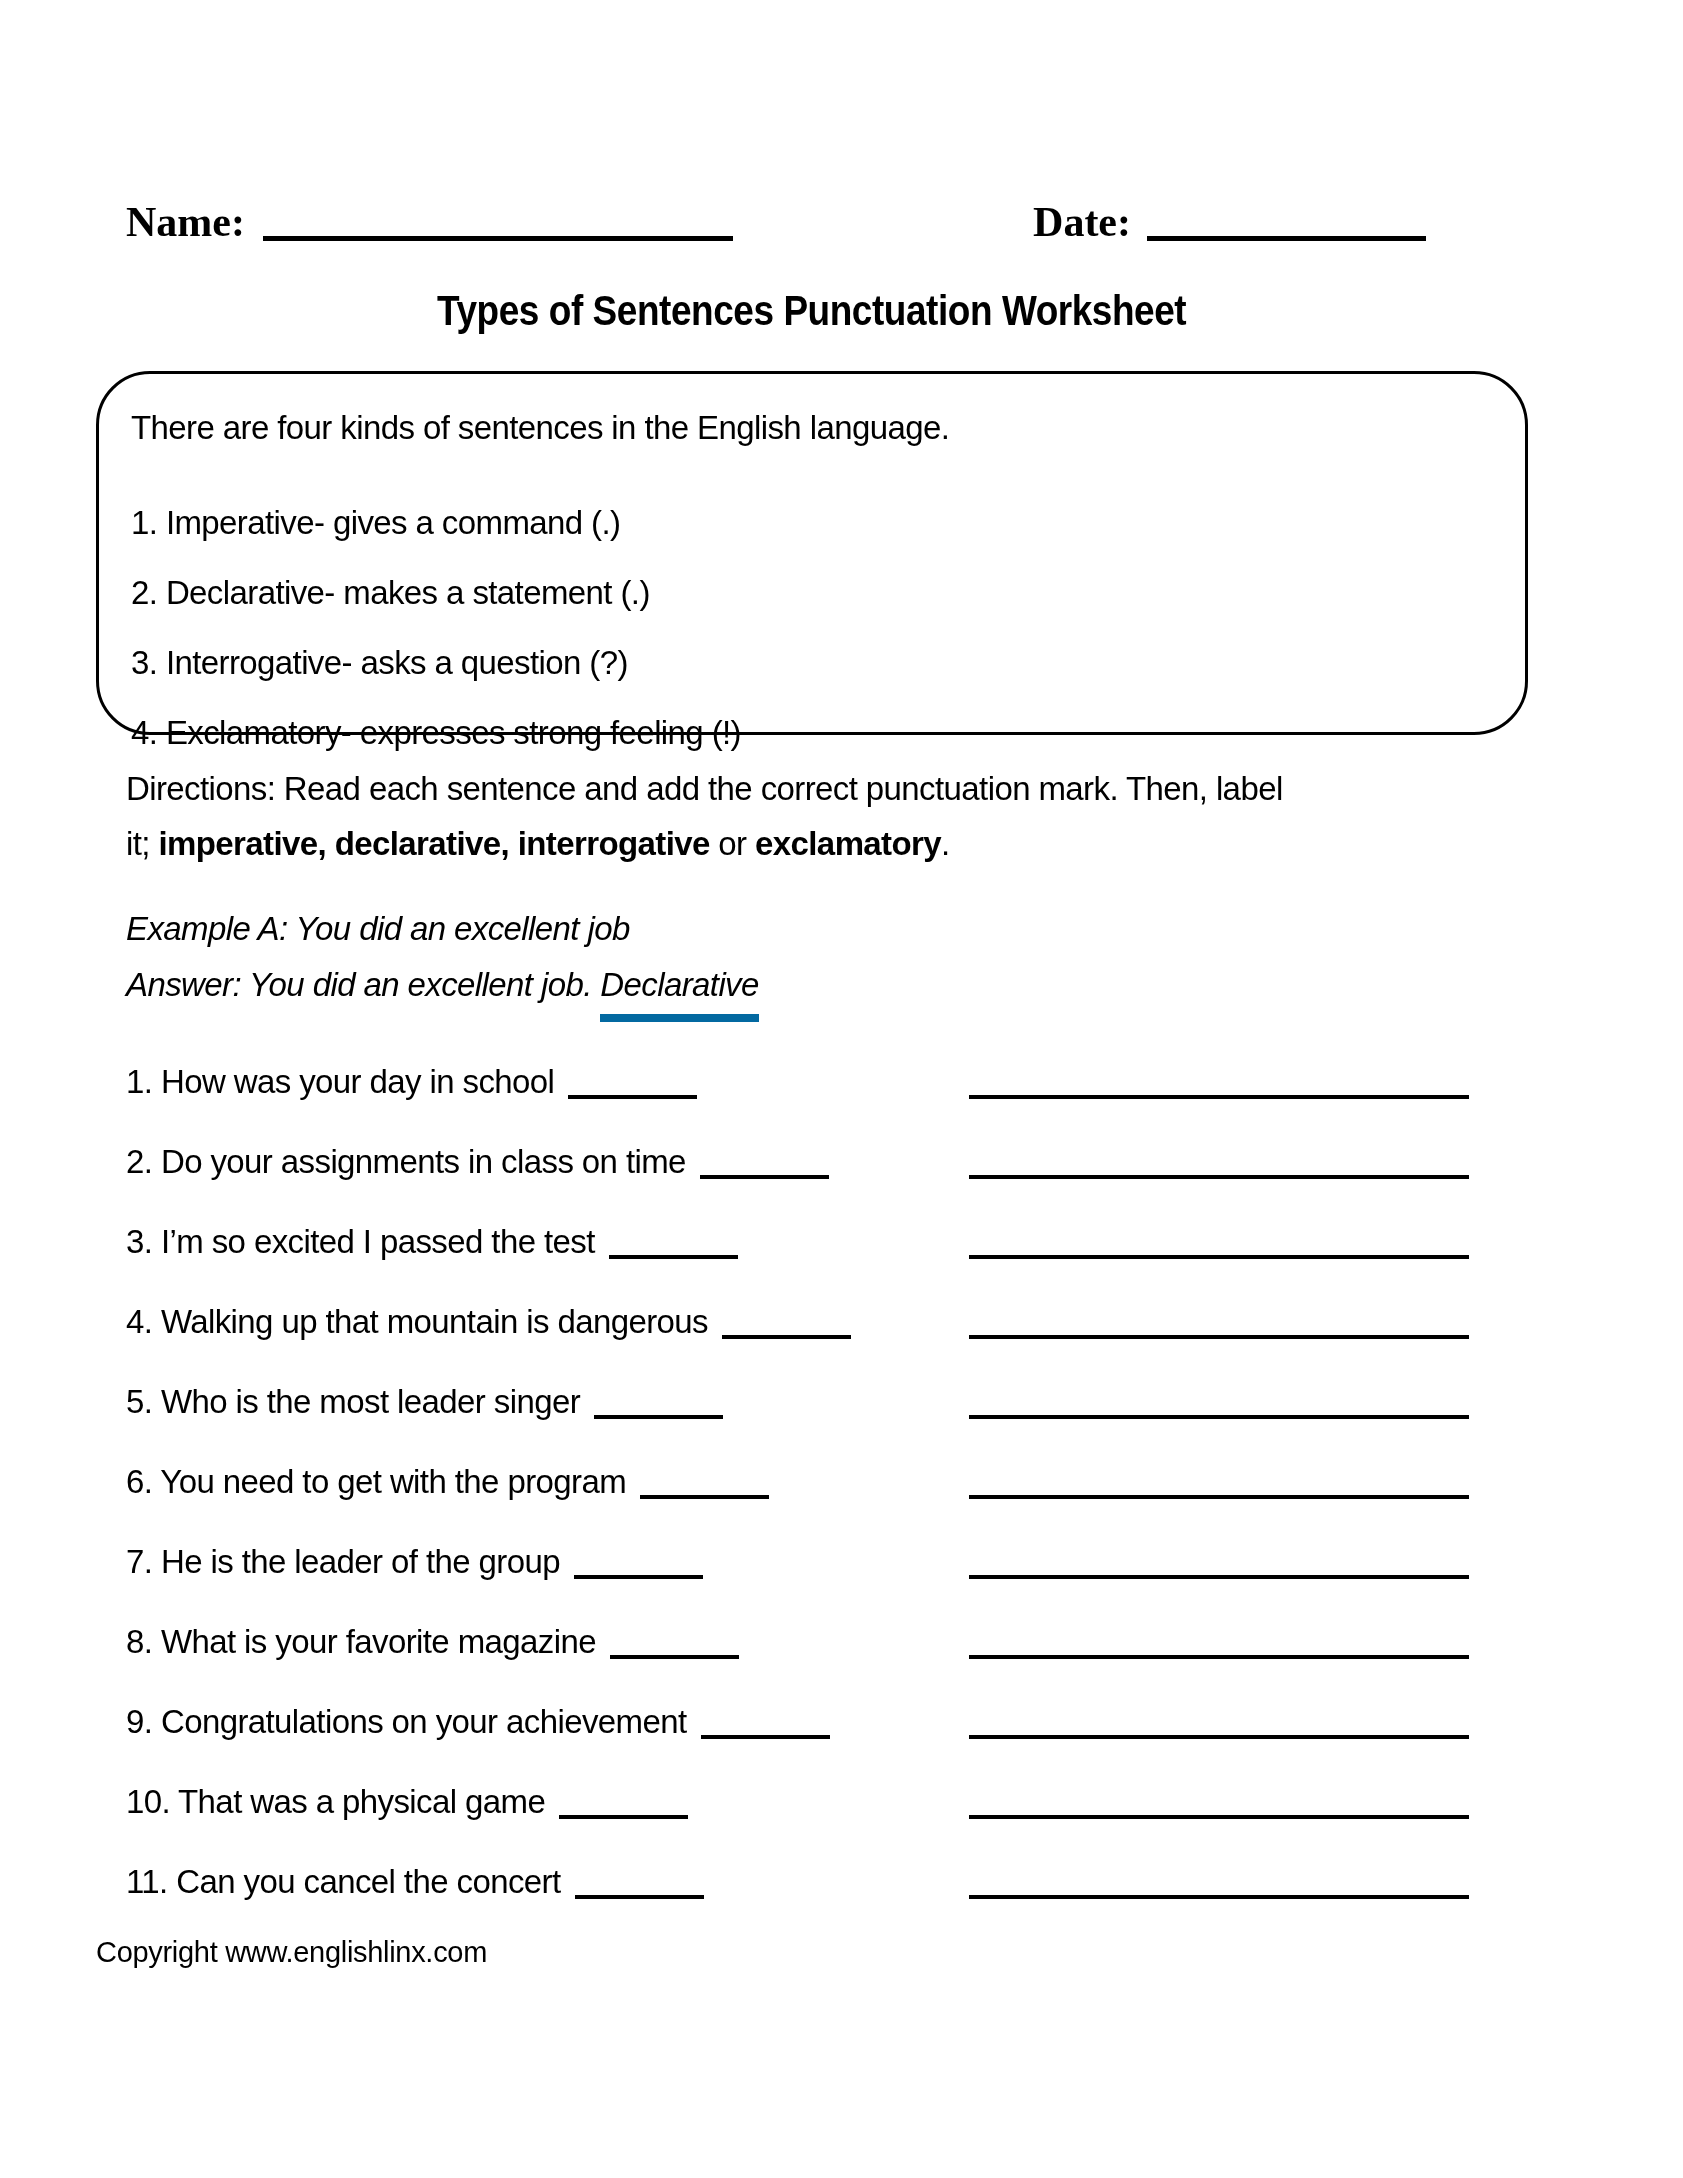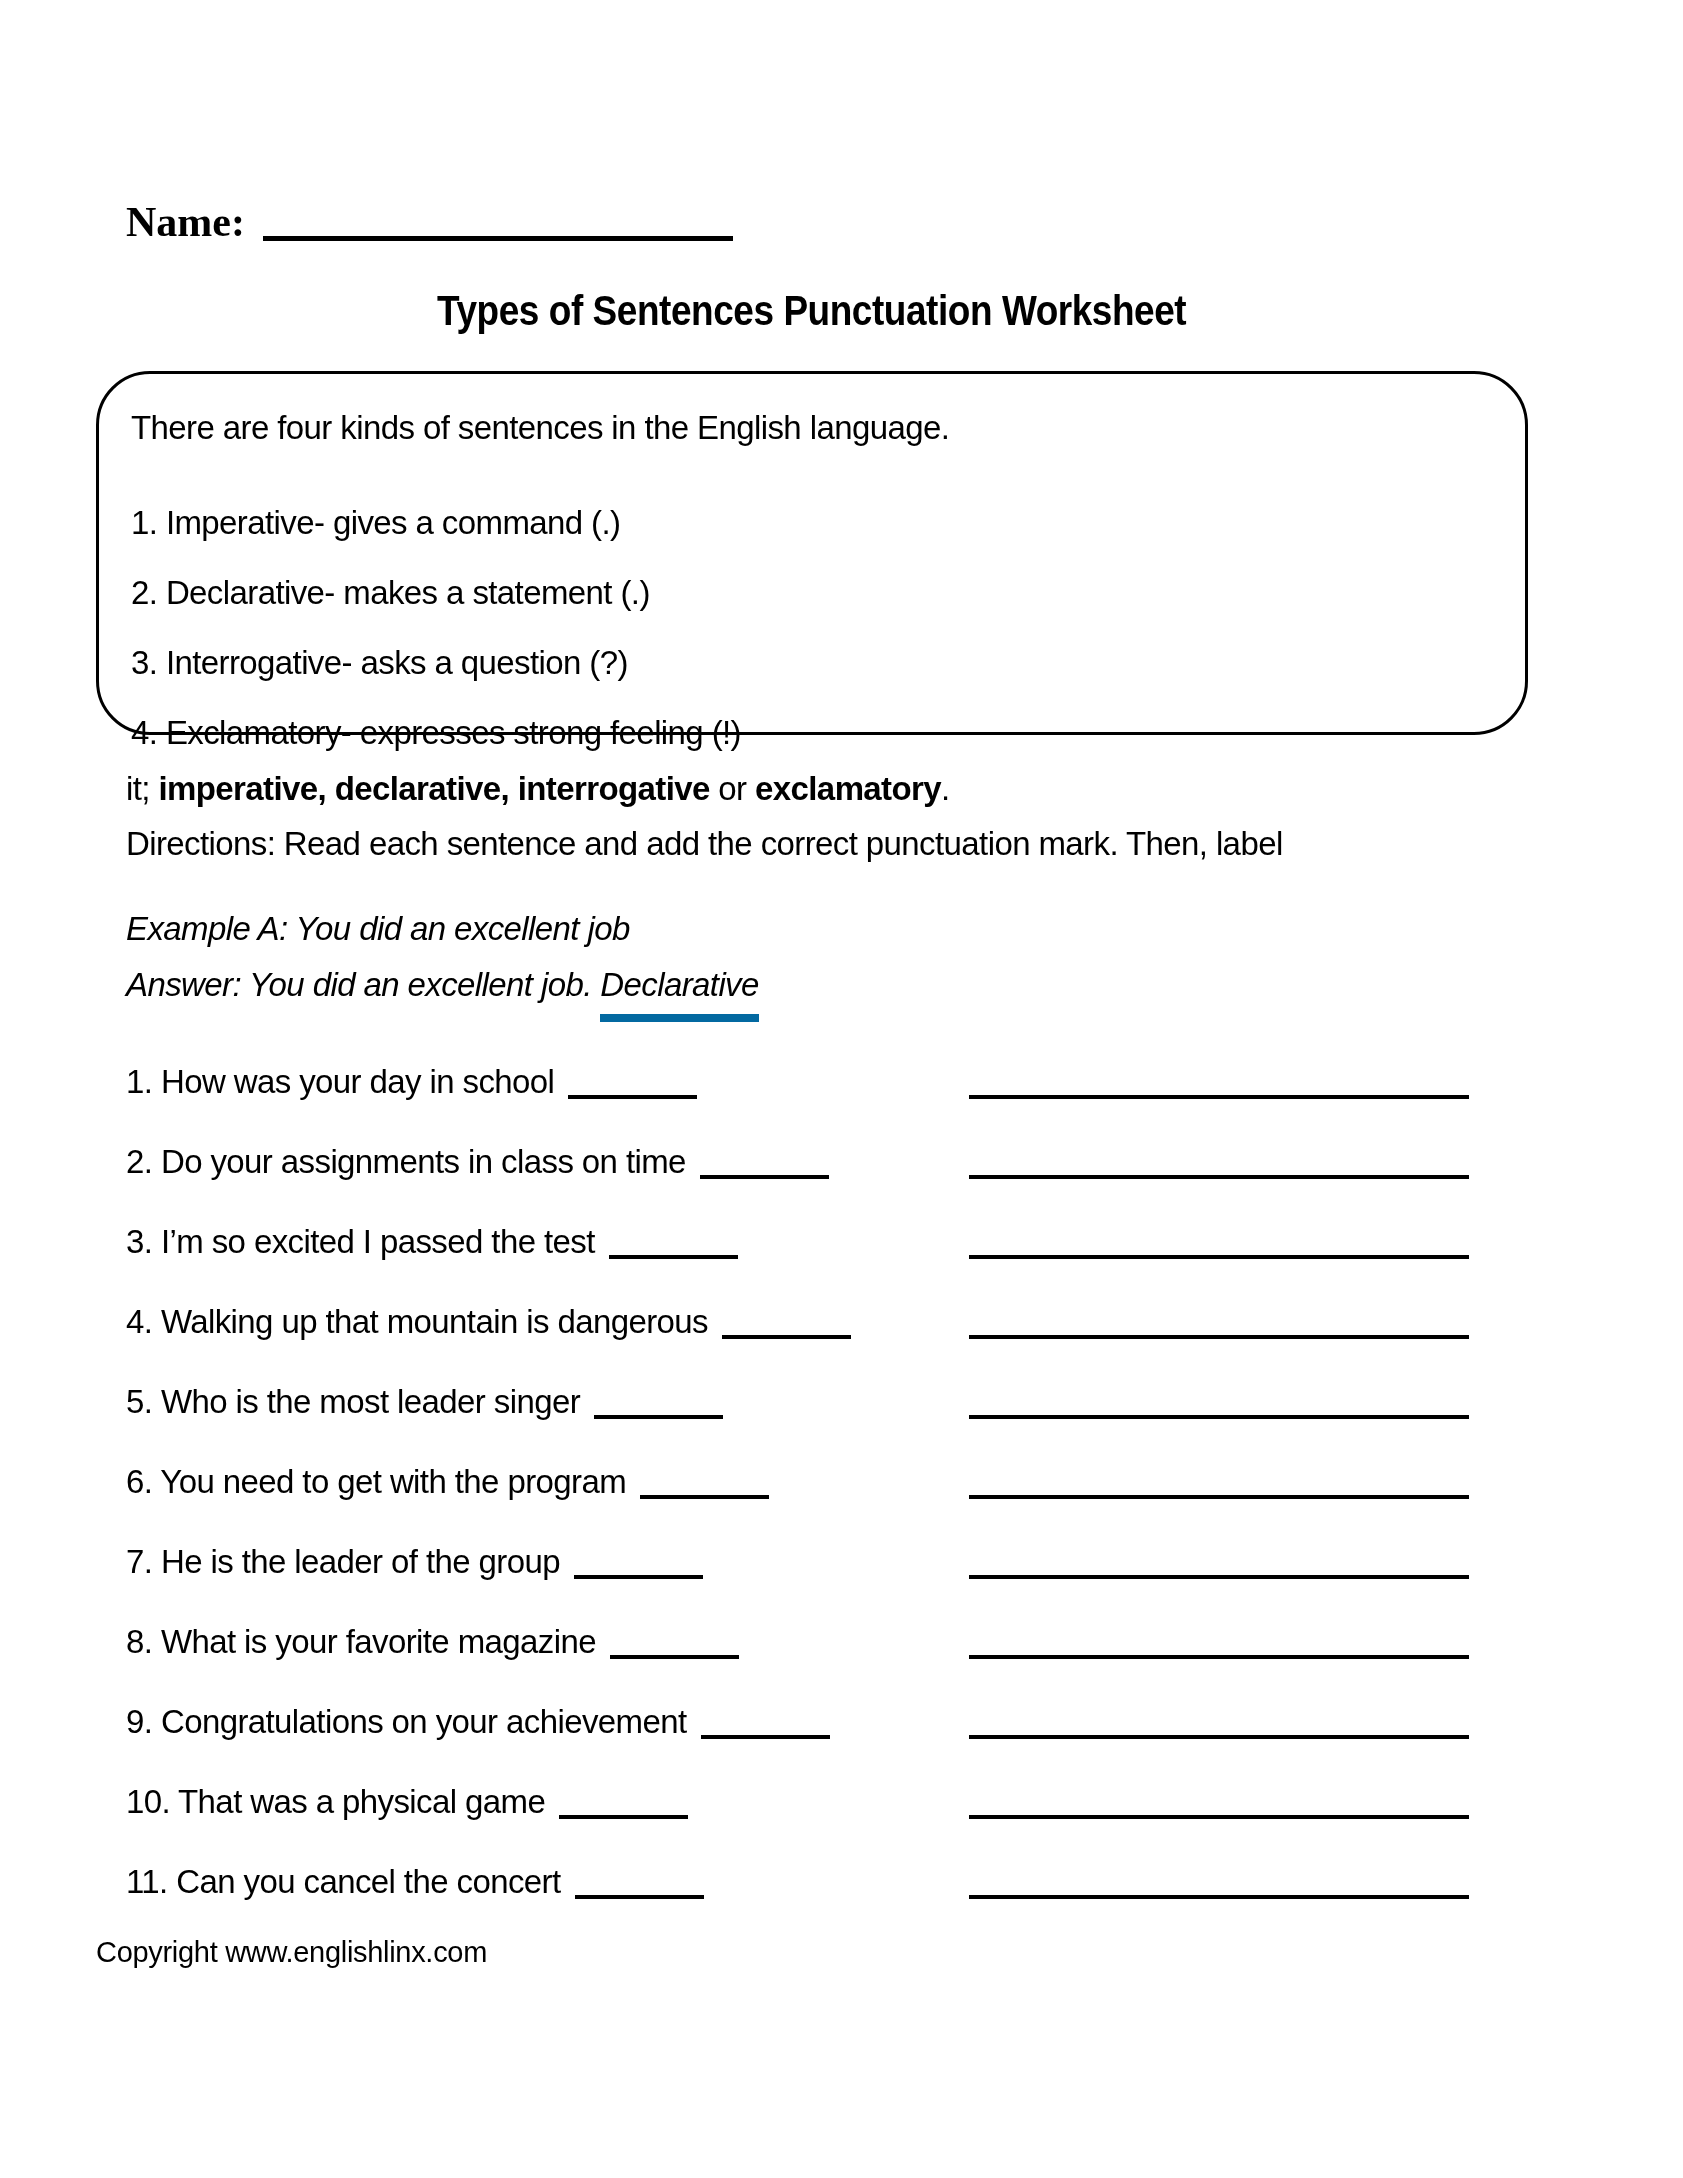--- a/index.html
+++ b/index.html
@@ -124,39 +124,43 @@
   }
 </style>
 </head>
 <body>
 
 <div class="page">
 
   <div class="header-row">
     <span class="label">Name:</span>
     <span class="hblank name-blank"></span>
+    <span class="date-group">
+      <span class="label">Date:</span>
+      <span class="hblank date-blank"></span>
+    </span>
   </div>
 
   <div class="title">
     <span>Types of Sentences Punctuation Worksheet</span>
   </div>
 
   <div class="info-box">
     <div class="info-intro">There are four kinds of sentences in the English language.</div>
     <div class="type-list">
       <div class="type-line">1. Imperative- gives a command (.)</div>
       <div class="type-line">2. Declarative- makes a statement (.)</div>
       <div class="type-line">3. Interrogative- asks a question (?)</div>
       <div class="type-line">4. Exclamatory- expresses strong feeling (!)</div>
     </div>
   </div>
 
   <div class="directions">
+    <div>Directions: Read each sentence and add the correct punctuation mark. Then, label</div>
     <div><span>it; </span><b>imperative,</b><span> </span><b>declarative,</b><span> </span><b>interrogative</b><span> or </span><b>exclamatory</b><span>.</span></div>
-    <div>Directions: Read each sentence and add the correct punctuation mark. Then, label</div>
   </div>
 
   <div class="example">
     <div>Example A: You did an excellent job</div>
     <div><span>Answer: You did an excellent job. </span><span class="answer-label">Declarative</span></div>
   </div>
 
   <div class="items">
       <div class="item-row">
       <span class="sentence"><span class="item-num">1.</span> <span class="item-text">How was your day in school</span></span>

